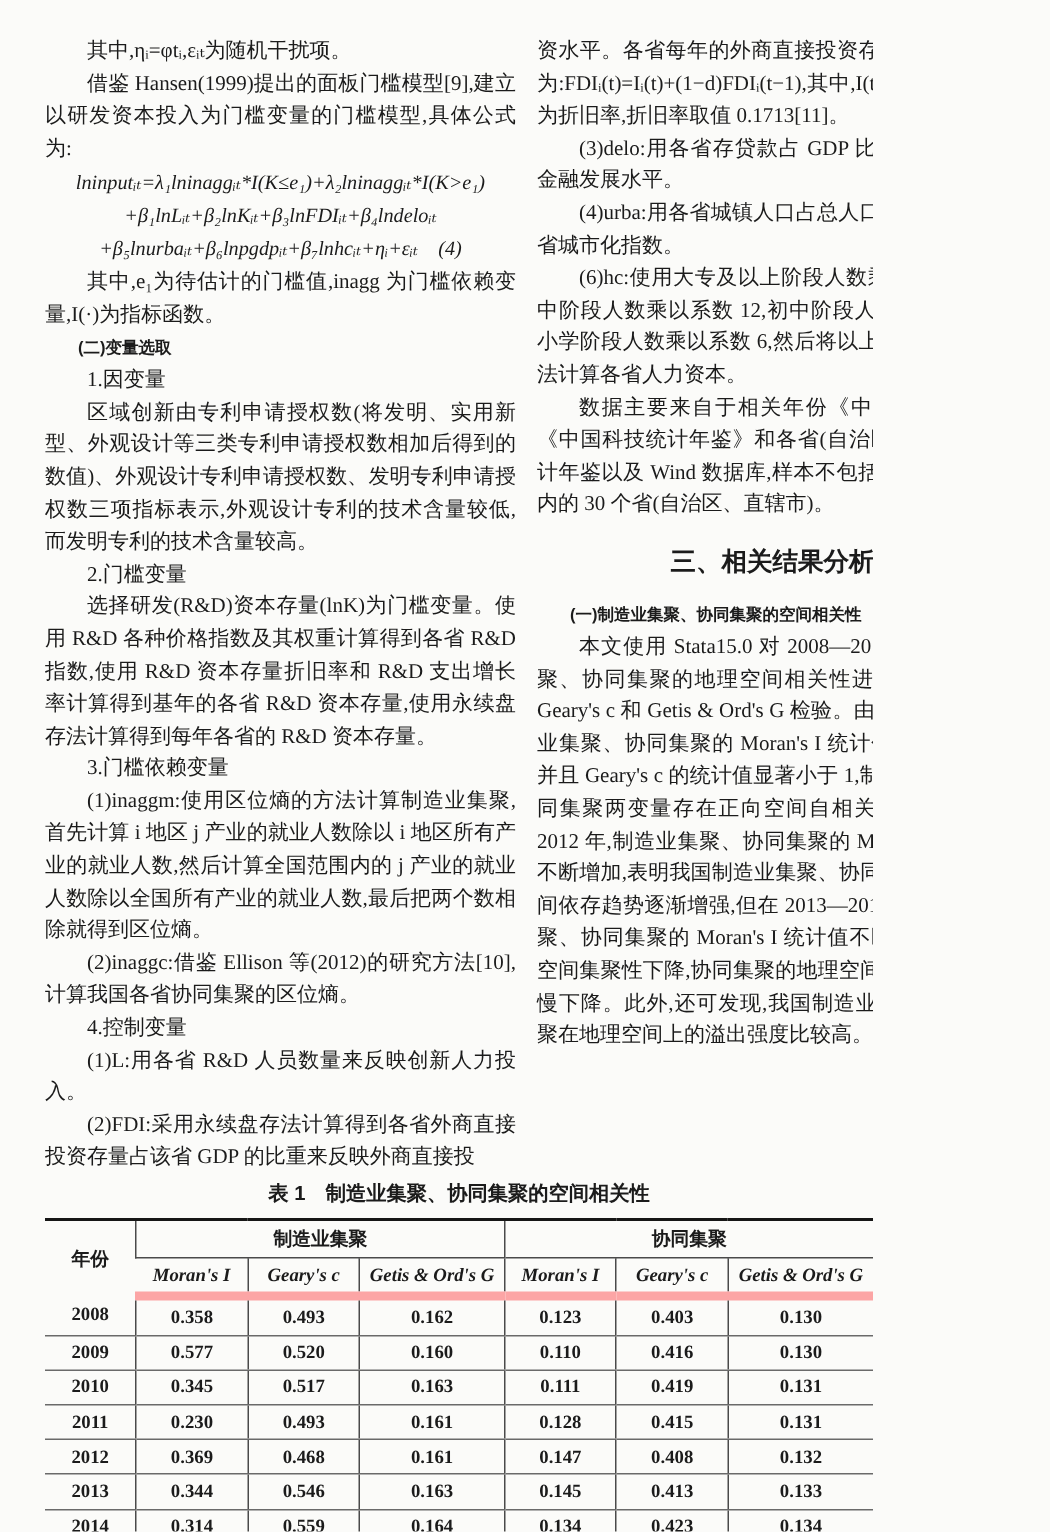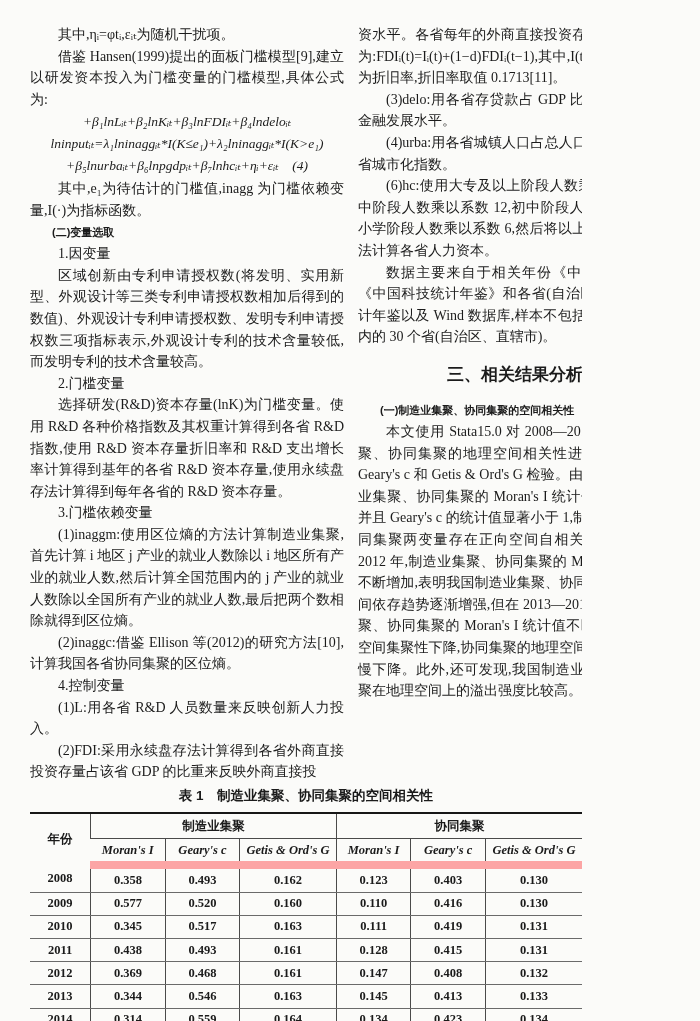--- a/index.html
+++ b/index.html
@@ -43,36 +43,36 @@
     border-top:2px solid #161616;
     border-bottom:2px solid #161616;
   }
   table.stats th, table.stats td {
     text-align:center; font-weight:700; padding:3.6px 2px;
     border-left:1px solid #4a4a4a;
   }
   table.stats th:first-child, table.stats td:first-child { border-left:none; }
   th.group { border-bottom:1px solid #4a4a4a; padding:3px 2px; }
   th.yearhead { vertical-align:middle; }
-  tr.subhead-row th { border-bottom:8px solid #fca5a5; font-style:italic; }
+  tr.subhead-row th { border-bottom:6px solid #fca5a5; font-style:italic; }
   tbody td { border-bottom:1px solid #6a6a6a; }
   tbody tr:last-child td { border-bottom:none; }
 </style>
 </head>
 <body>
 
 <div class="page">
 
   <div class="columns">
     <div class="col" id="left-col">
         <p class="para">其中,ηᵢ=φtᵢ,εᵢₜ为随机干扰项。</p>
         <p class="para">借鉴 Hansen(1999)提出的面板门槛模型[9],建立以研发资本投入为门槛变量的门槛模型,具体公式为:</p>
         <div class="formula">
+          <div class="formula-line">lninputᵢₜ=λ₁lninaggᵢₜ*I(K≤e₁)+λ₂lninaggᵢₜ*I(K&gt;e₁)</div>
           <div class="formula-line">+β₁lnLᵢₜ+β₂lnKᵢₜ+β₃lnFDIᵢₜ+β₄lndeloᵢₜ</div>
-          <div class="formula-line">lninputᵢₜ=λ₁lninaggᵢₜ*I(K≤e₁)+λ₂lninaggᵢₜ*I(K&gt;e₁)</div>
           <div class="formula-line">+β₅lnurbaᵢₜ+β₆lnpgdpᵢₜ+β₇lnhcᵢₜ+ηᵢ+εᵢₜ　(4)</div>
         </div>
         <p class="para">其中,e₁为待估计的门槛值,inagg 为门槛依赖变量,I(·)为指标函数。</p>
         <p class="subhead">(二)变量选取</p>
         <p class="para">1.因变量</p>
         <p class="para">区域创新由专利申请授权数(将发明、实用新型、外观设计等三类专利申请授权数相加后得到的数值)、外观设计专利申请授权数、发明专利申请授权数三项指标表示,外观设计专利的技术含量较低,而发明专利的技术含量较高。</p>
         <p class="para">2.门槛变量</p>
         <p class="para">选择研发(R&amp;D)资本存量(lnK)为门槛变量。使用 R&amp;D 各种价格指数及其权重计算得到各省 R&amp;D 指数,使用 R&amp;D 资本存量折旧率和 R&amp;D 支出增长率计算得到基年的各省 R&amp;D 资本存量,使用永续盘存法计算得到每年各省的 R&amp;D 资本存量。</p>
         <p class="para">3.门槛依赖变量</p>
         <p class="para">(1)inaggm:使用区位熵的方法计算制造业集聚,首先计算 i 地区 j 产业的就业人数除以 i 地区所有产业的就业人数,然后计算全国范围内的 j 产业的就业人数除以全国所有产业的就业人数,最后把两个数相除就得到区位熵。</p>
@@ -143,21 +143,21 @@
           <td>2010</td>
           <td>0.345</td>
           <td>0.517</td>
           <td>0.163</td>
           <td>0.111</td>
           <td>0.419</td>
           <td>0.131</td>
         </tr>
         <tr>
           <td>2011</td>
-          <td>0.438</td>
+          <td>0.230</td>
           <td>0.493</td>
           <td>0.161</td>
           <td>0.128</td>
           <td>0.415</td>
           <td>0.131</td>
         </tr>
         <tr>
           <td>2012</td>
           <td>0.369</td>
           <td>0.468</td>

